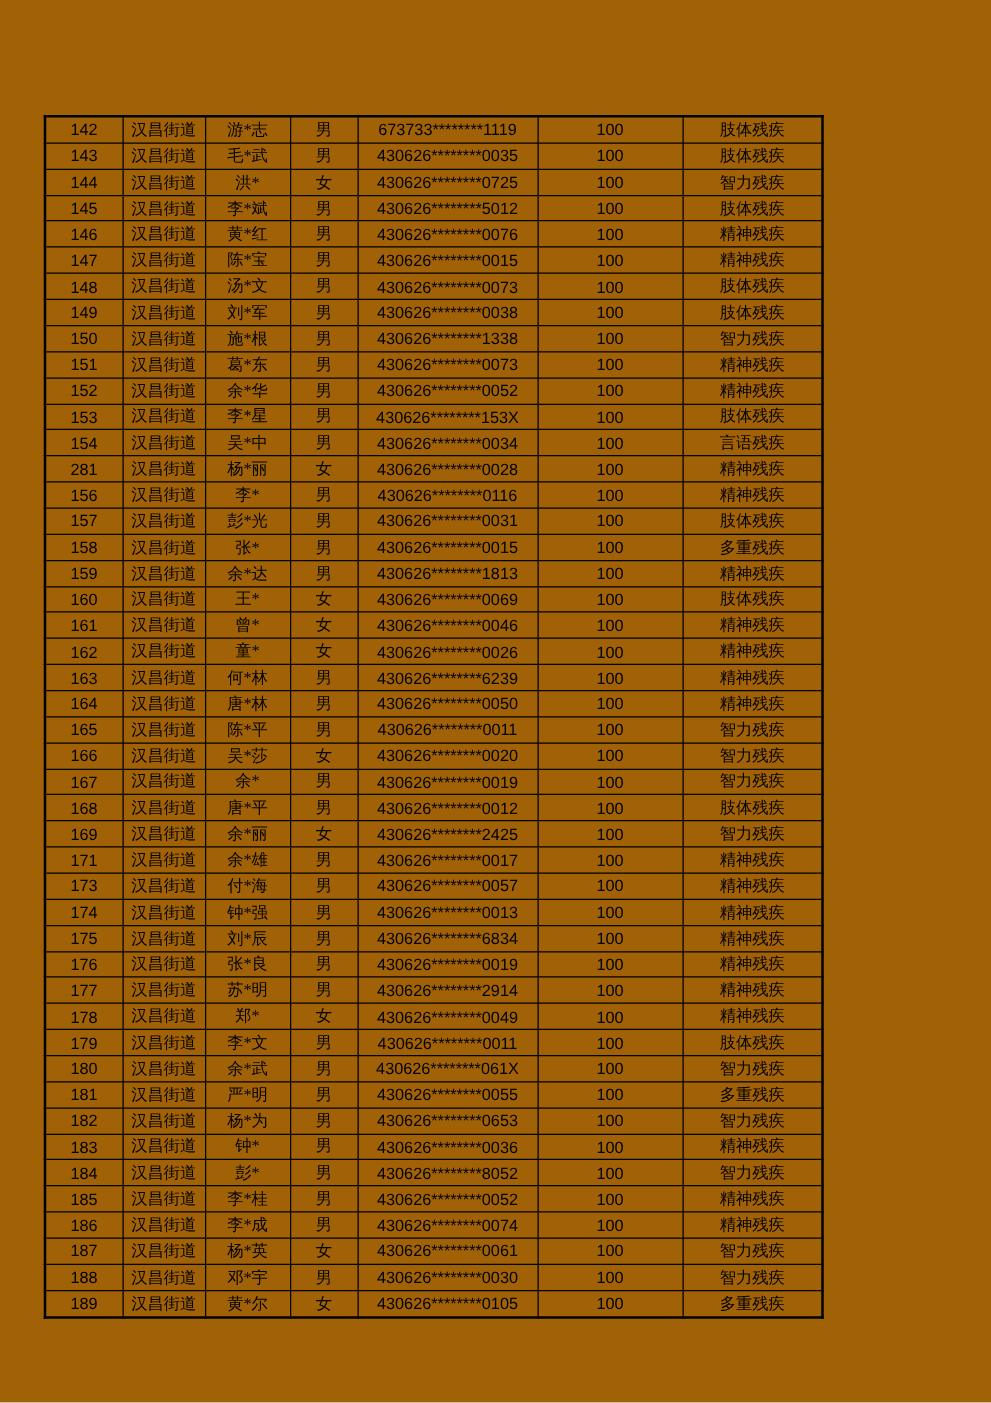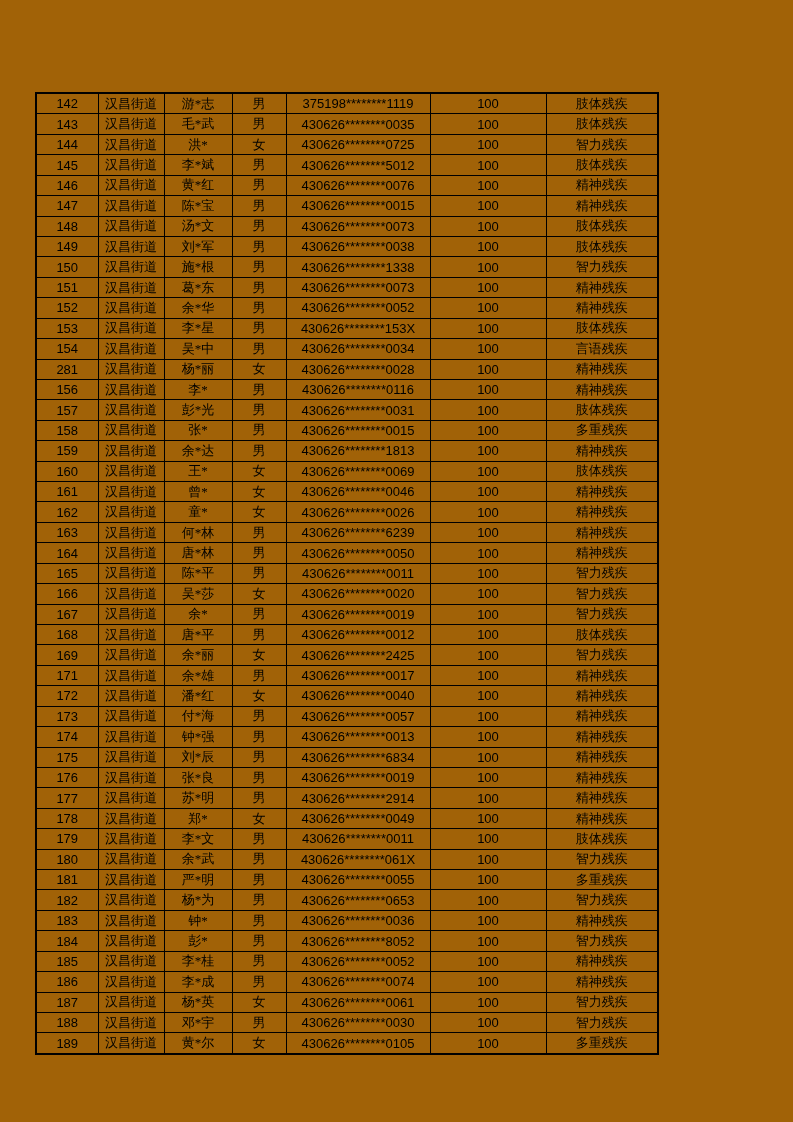--- a/index.html
+++ b/index.html
@@ -53,21 +53,21 @@
         <col style="width: 144px;">
         <col style="width: 116px;">
         <col style="width: 112px;">
       </colgroup>
     <tbody id="table-body">
         <tr>
           <td class="num">142</td>
           <td class="cn">汉昌街道</td>
           <td class="cn">游*志</td>
           <td class="cn">男</td>
-          <td class="num">375198********1119</td>
+          <td class="num">673733********1119</td>
           <td class="num">100</td>
           <td class="cn">肢体残疾</td>
         </tr>
         <tr>
           <td class="num">143</td>
           <td class="cn">汉昌街道</td>
           <td class="cn">毛*武</td>
           <td class="cn">男</td>
           <td class="num">430626********0035</td>
           <td class="num">100</td>
@@ -306,29 +306,20 @@
           <td class="num">430626********2425</td>
           <td class="num">100</td>
           <td class="cn">智力残疾</td>
         </tr>
         <tr>
           <td class="num">171</td>
           <td class="cn">汉昌街道</td>
           <td class="cn">余*雄</td>
           <td class="cn">男</td>
           <td class="num">430626********0017</td>
-          <td class="num">100</td>
-          <td class="cn">精神残疾</td>
-        </tr>
-        <tr>
-          <td class="num">172</td>
-          <td class="cn">汉昌街道</td>
-          <td class="cn">潘*红</td>
-          <td class="cn">女</td>
-          <td class="num">430626********0040</td>
           <td class="num">100</td>
           <td class="cn">精神残疾</td>
         </tr>
         <tr>
           <td class="num">173</td>
           <td class="cn">汉昌街道</td>
           <td class="cn">付*海</td>
           <td class="cn">男</td>
           <td class="num">430626********0057</td>
           <td class="num">100</td>

